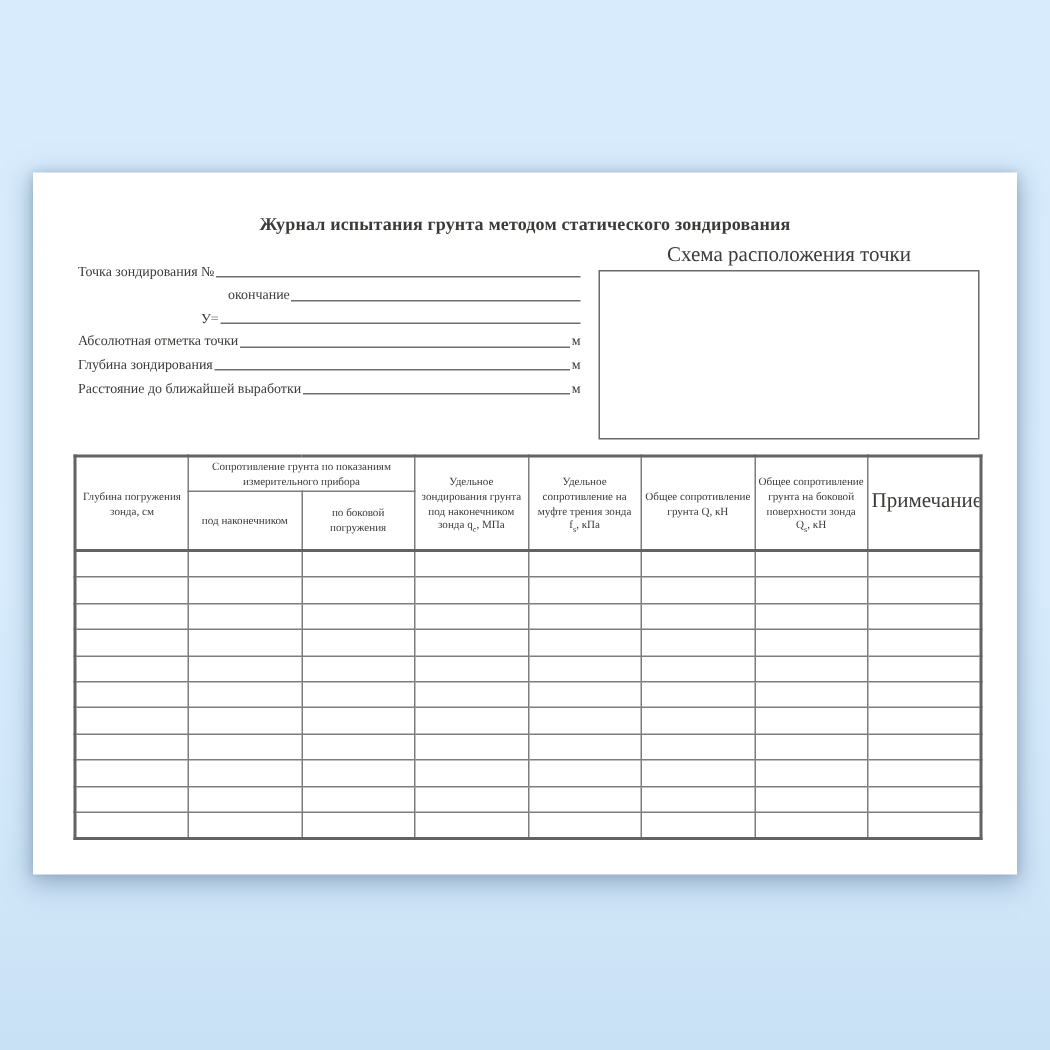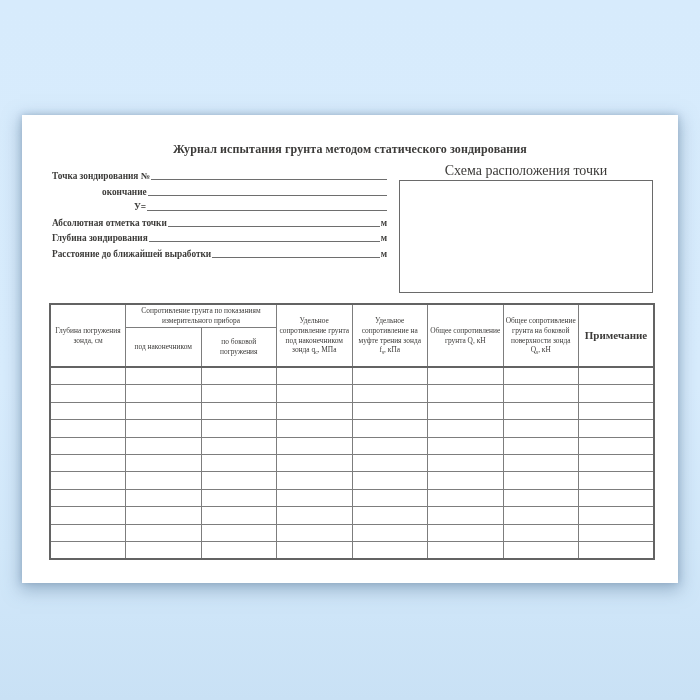--- a/index.html
+++ b/index.html
@@ -16,29 +16,29 @@
   }
   .doc-title {
     position: absolute; left: 0; top: 27px; width: 100%;
     text-align: center; font-weight: bold; font-size: 12px; letter-spacing: 0.1px;
   }
   
   .fields {
     position: absolute; left: 30px; top: 56px; width: 335px;
   }
   .field-row {
-    display: flex; align-items: flex-start; height: 15.6px;
-    font-size: 9.3px; white-space: nowrap; font-weight: bold;
+    display: flex; align-items: flex-end; height: 15.6px;
+    font-size: 9.3px; white-space: nowrap;
   }
   .field-row .flabel { flex: none; }
   .field-row .fline {
     flex: 1; border-bottom: 1px solid #6e6e6e; margin: 0 0 1.5px 1px; height: 8px;
   }
   .field-row .fsuffix { flex: none; margin-left: 1px; }
-  .field-row.indent-98 .flabel { margin-left: 50px; }
+  .field-row.indent-98 .flabel { margin-left: 100px; }
   .field-row .fpre { display: inline-block; width: 82px; white-space: nowrap; }
   
   .schema-label {
     position: absolute; left: 377px; top: 48px; width: 254px;
     text-align: center; font-size: 14px;
   }
   .schema-box {
     position: absolute; left: 377px; top: 65px; width: 252px; height: 111px;
     border: 1px solid #6a6a6a; background: #ffffff;
   }
@@ -52,21 +52,21 @@
   table.grid th, table.grid td {
     border: 1px solid #7d7d7d; padding: 0 2px; overflow: hidden;
   }
   table.grid thead { border-bottom: 2px solid #636363; }
   table.grid thead th {
     font-weight: normal; font-size: 7.4px; line-height: 1.3;
     text-align: center; vertical-align: middle;
   }
   table.grid thead tr.group-row th { height: 22px; }
   table.grid thead tr.sub-row th { height: 38px; }
-  table.grid thead th.note-head { font-size: 11px; font-weight: bold; }
+  table.grid thead th.note-head { font-size: 14px; }
   table.grid thead sub { font-size: 5.5px; line-height: 0; }
   table.grid tbody td { height: 16.4px; background: #ffffff; }
 </style>
 </head>
 <body>
 
 <div class="paper">
 
   <div class="doc-title">Журнал испытания грунта методом статического зондирования</div>
 
@@ -113,21 +113,21 @@
           <col>
           <col>
           <col>
           <col>
           <col>
       </colgroup>
       <thead>
         <tr class="group-row">
           <th rowspan="2">Глубина погружения зонда, см</th>
           <th colspan="2">Сопротивление грунта по показаниям измерительного прибора</th>
-          <th rowspan="2"><span>Удельное сопротивление грунта под наконечником зонда q</span><sub>c</sub><span>, МПа</span></th>
+          <th rowspan="2"><span>Удельное зондирования грунта под наконечником зонда q</span><sub>c</sub><span>, МПа</span></th>
           <th rowspan="2"><span>Удельное сопротивление на муфте трения зонда f</span><sub>s</sub><span>, кПа</span></th>
           <th rowspan="2">Общее сопротивление грунта Q, кН</th>
           <th rowspan="2"><span>Общее сопротивление грунта на боковой поверхности зонда Q</span><sub>s</sub><span>, кН</span></th>
           <th rowspan="2" class="note-head">Примечание</th>
         </tr>
         <tr class="sub-row">
           <th>под наконечником</th>
           <th>по боковой погружения</th>
         </tr>
       </thead>

